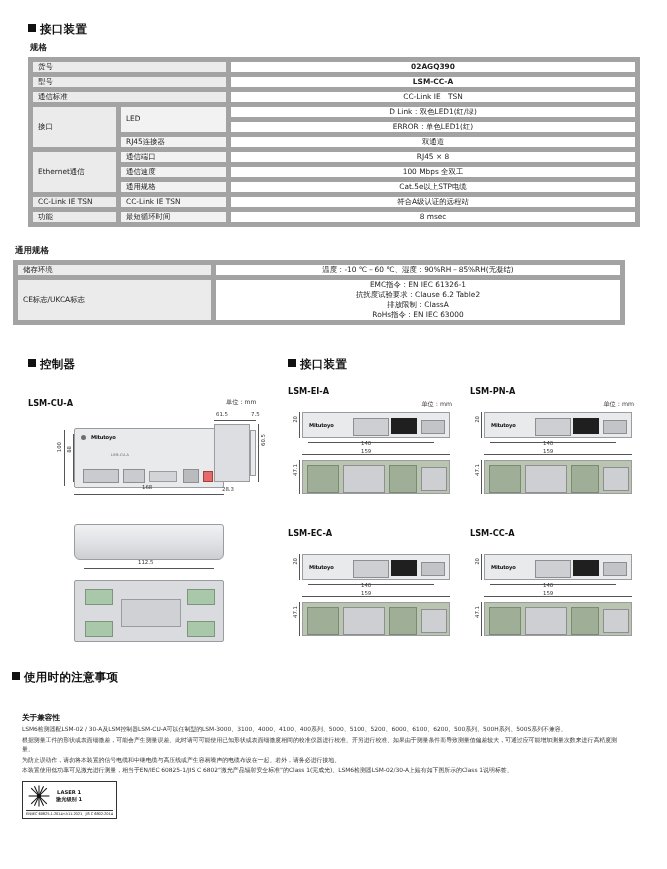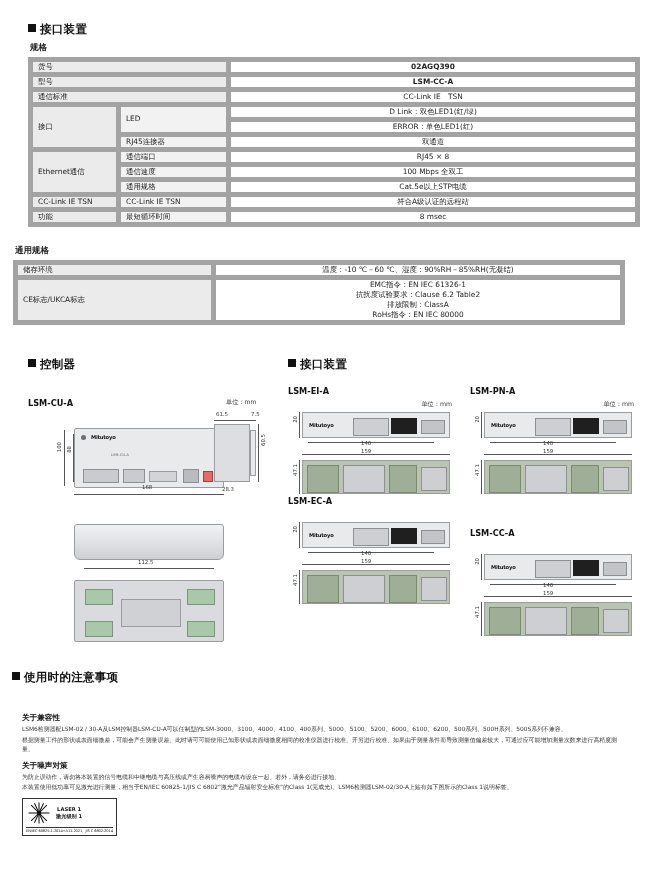--- a/index.html
+++ b/index.html
@@ -146,21 +146,21 @@
         <tr>
           <td class="lab">储存环境</td>
           <td class="val">温度：-10 ℃－60 ℃、湿度：90%RH－85%RH(无凝结)</td>
         </tr>
         <tr>
           <td class="lab">CE标志/UKCA标志</td>
           <td class="multi">
             <div>EMC指令：EN IEC 61326-1</div>
             <div>抗扰度试验要求：Clause 6.2 Table2</div>
             <div>排放限制：ClassA</div>
-            <div>RoHs指令：EN IEC 80000</div>
+            <div>RoHs指令：EN IEC 63000</div>
           </td>
         </tr>
       </tbody>
     </table>
   </div>
 
   <div style="position:absolute;left:28px;top:357px;width:250px;">
     <div class="sec-head">
       <span class="blk"></span><span>控制器</span>
     </div>
@@ -271,21 +271,21 @@
         <div style="position:absolute;left:4px;top:4px;width:30px;height:26px;background:#9fae97;border:1px solid #7b8a74;"></div>
         <div style="position:absolute;left:40px;top:4px;width:40px;height:26px;background:#cdcfd2;border:1px solid #8d8f93;"></div>
         <div style="position:absolute;left:86px;top:4px;width:26px;height:26px;background:#9fae97;border:1px solid #7b8a74;"></div>
         <div style="position:absolute;left:118px;top:6px;width:24px;height:22px;background:#cdcfd2;border:1px solid #8d8f93;"></div>
       </div>
       <div class="vdim" style="position:absolute;left:4px;top:62px;">47.1</div>
       <div class="dimline" style="left:11px;top:58px;width:1px;height:34px;"></div>
     </div>
   </div>
 
-  <div style="position:absolute;left:288px;top:496px;width:172px;">
+  <div style="position:absolute;left:288px;top:528px;width:172px;">
     <div class="model">LSM-EC-A</div>
     <div style="position:relative;height:100px;">
       <div class="devbox" style="position:absolute;left:14px;top:10px;width:148px;height:26px;">
         <div class="brand" style="position:absolute;left:6px;top:9px;">Mitutoyo</div>
         <div style="position:absolute;left:50px;top:5px;width:34px;height:16px;background:#cdcfd2;border:1px solid #8d8f93;"></div>
         <div style="position:absolute;left:88px;top:5px;width:26px;height:16px;background:#1f1f1f;"></div>
         <div style="position:absolute;left:118px;top:7px;width:22px;height:12px;background:#c2c4c7;border:1px solid #8d8f93;"></div>
       </div>
       <div class="vdim" style="position:absolute;left:4px;top:14px;">20</div>
       <div class="dimline" style="left:11px;top:10px;width:1px;height:26px;"></div>
@@ -334,21 +334,20 @@
     <div class="sec-head">
       <span class="blk"></span><span>使用时的注意事项</span>
     </div>
 
     <div style="padding-left:10px;margin-top:28px;">
       <div class="note-title">关于兼容性</div>
       <div class="note-body">LSM6检测器配LSM-02 / 30-A及LSM控制器LSM-CU-A可以任制型的LSM-3000、3100、4000、4100、400系列、5000、5100、5200、6000、6100、6200、500系列、500H系列、500S系列不兼容。</div>
 
       <div class="note-body">根据测量工件的形状或表面细微差，可能会产生测量误差。此时请可可能使用已知形状或表面细微度相同的校准仪器进行校准。开另进行校准。如果由于测量条件而导致测量值偏差较大，可通过应可能增加测量次数来进行高精度测量。</div>
 
-      <div class="note-title">关于噪声对策</div>
       <div class="note-body">为防止误动作，请勿将本装置的信号电缆和中继电缆与高压线或产生容易噪声的电缆布设在一起。若外，请务必进行接地。</div>
 
       <div class="note-body">本装置使用低功率可见激光进行测量，相当于EN/IEC 60825-1/JIS C 6802“激光产品辐射安全标准”的Class 1(完成光)。LSM6检测器LSM-02/30-A上贴有如下图所示的Class 1说明标签。</div>
 
       <div class="laser-box">
         <div class="laser-inner">
           <svg class="sunburst" viewBox="0 0 40 36">
             <g stroke="#111" stroke-width="1.6">
               <line x1="20" y1="18" x2="20" y2="2"></line>
               <line x1="20" y1="18" x2="20" y2="34"></line>

